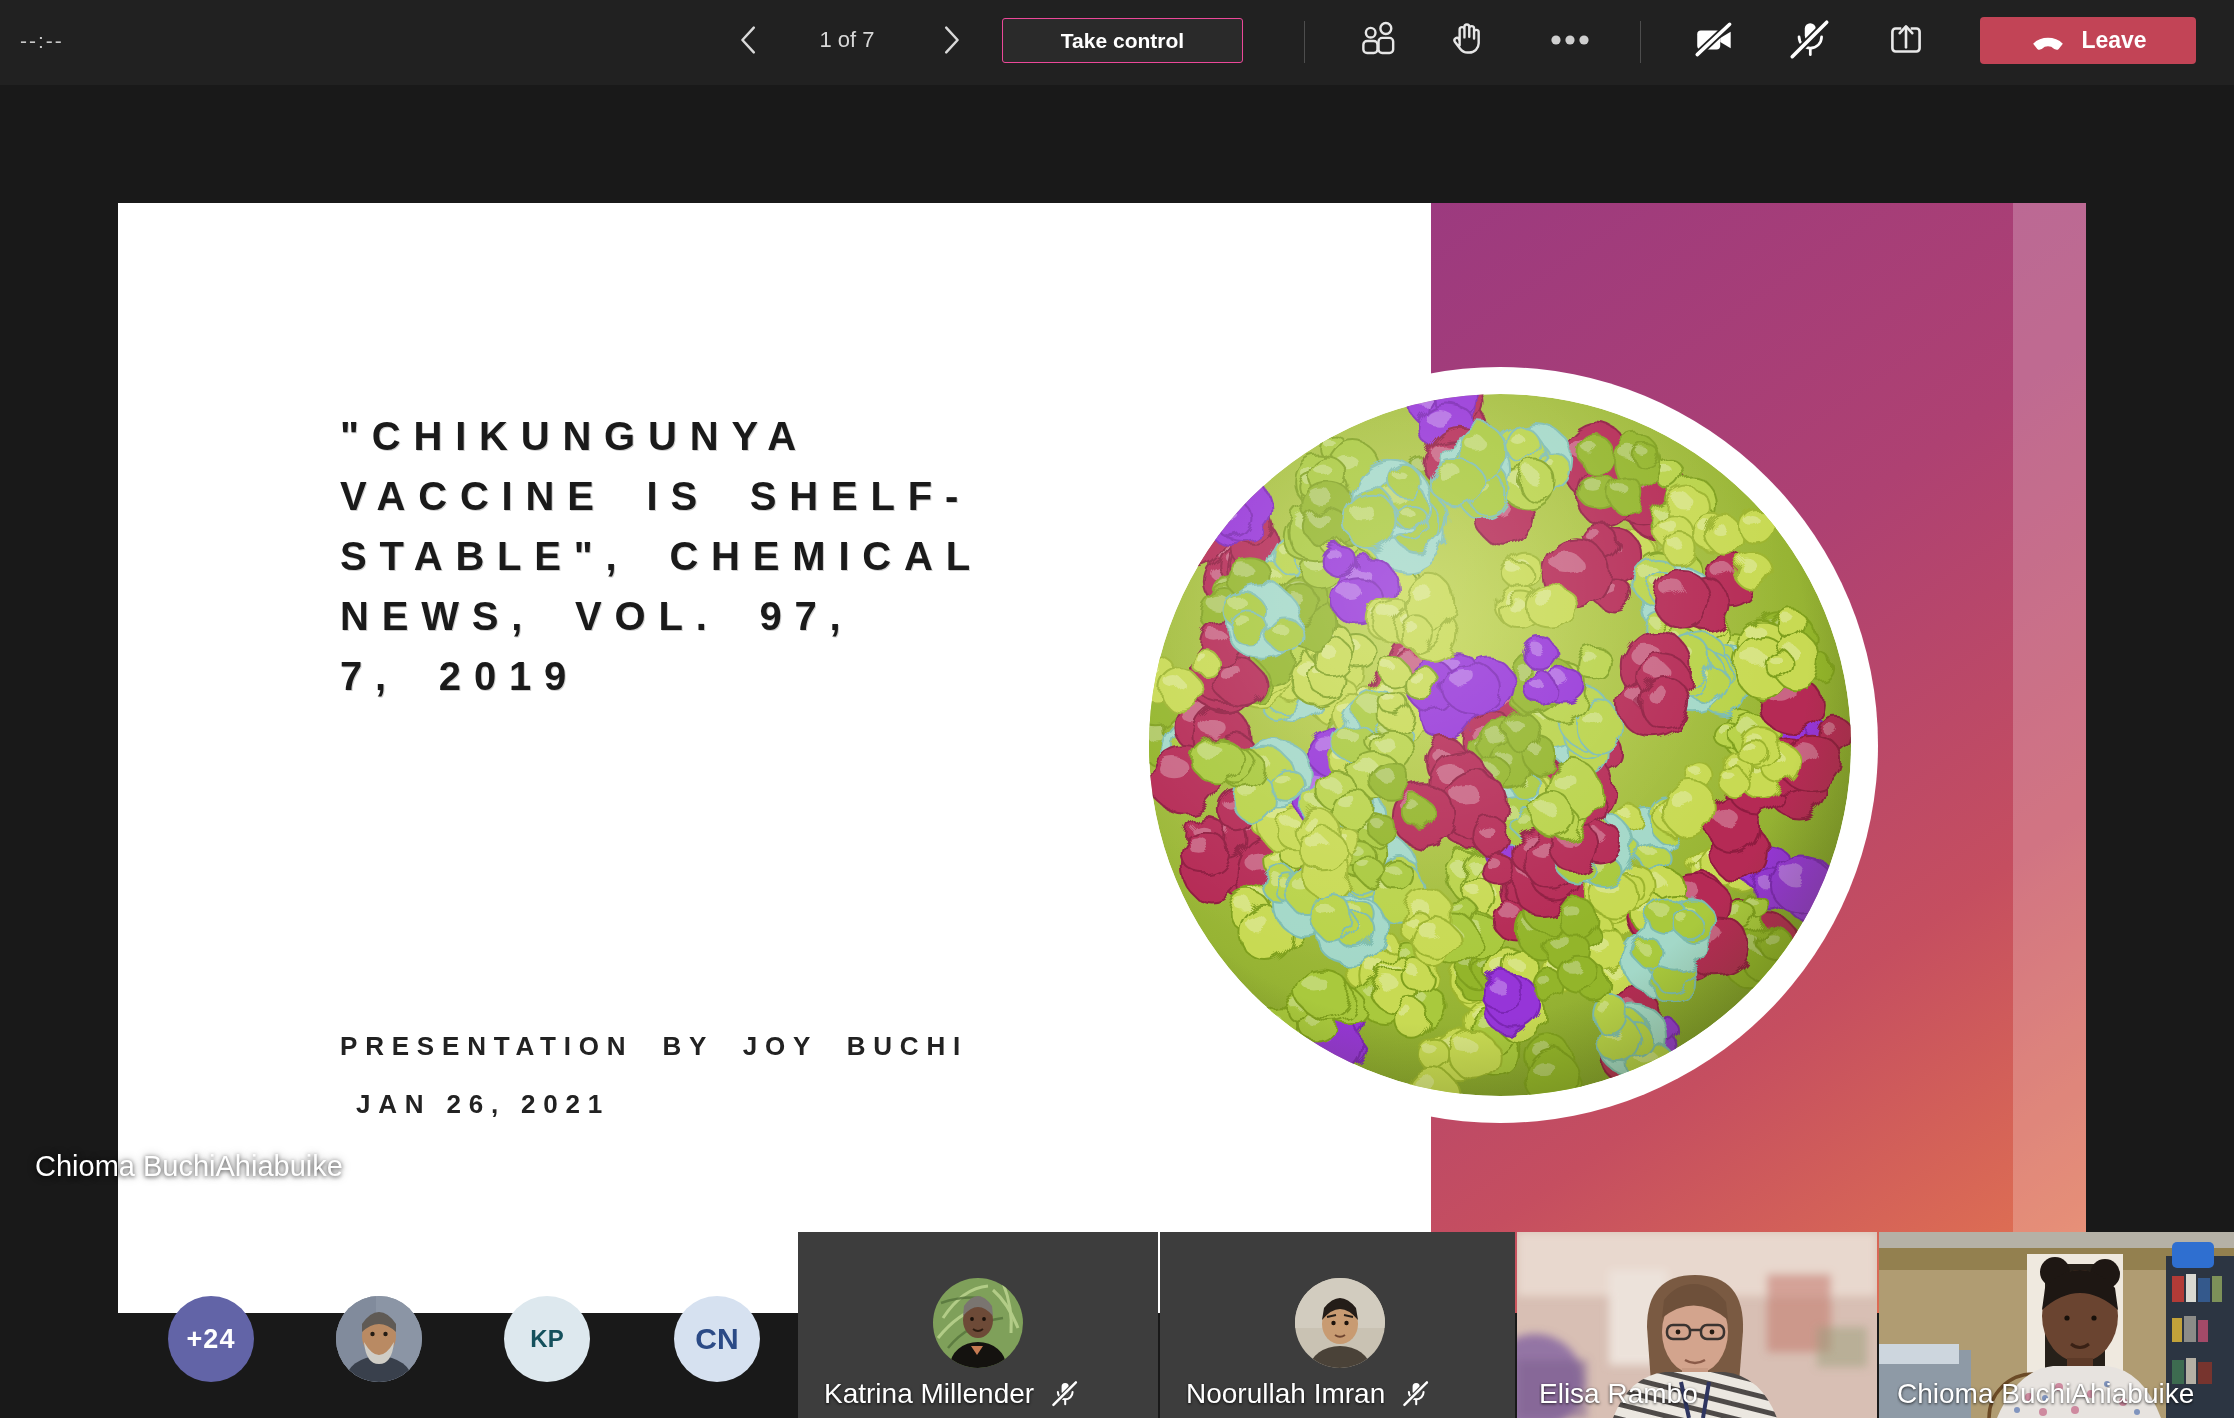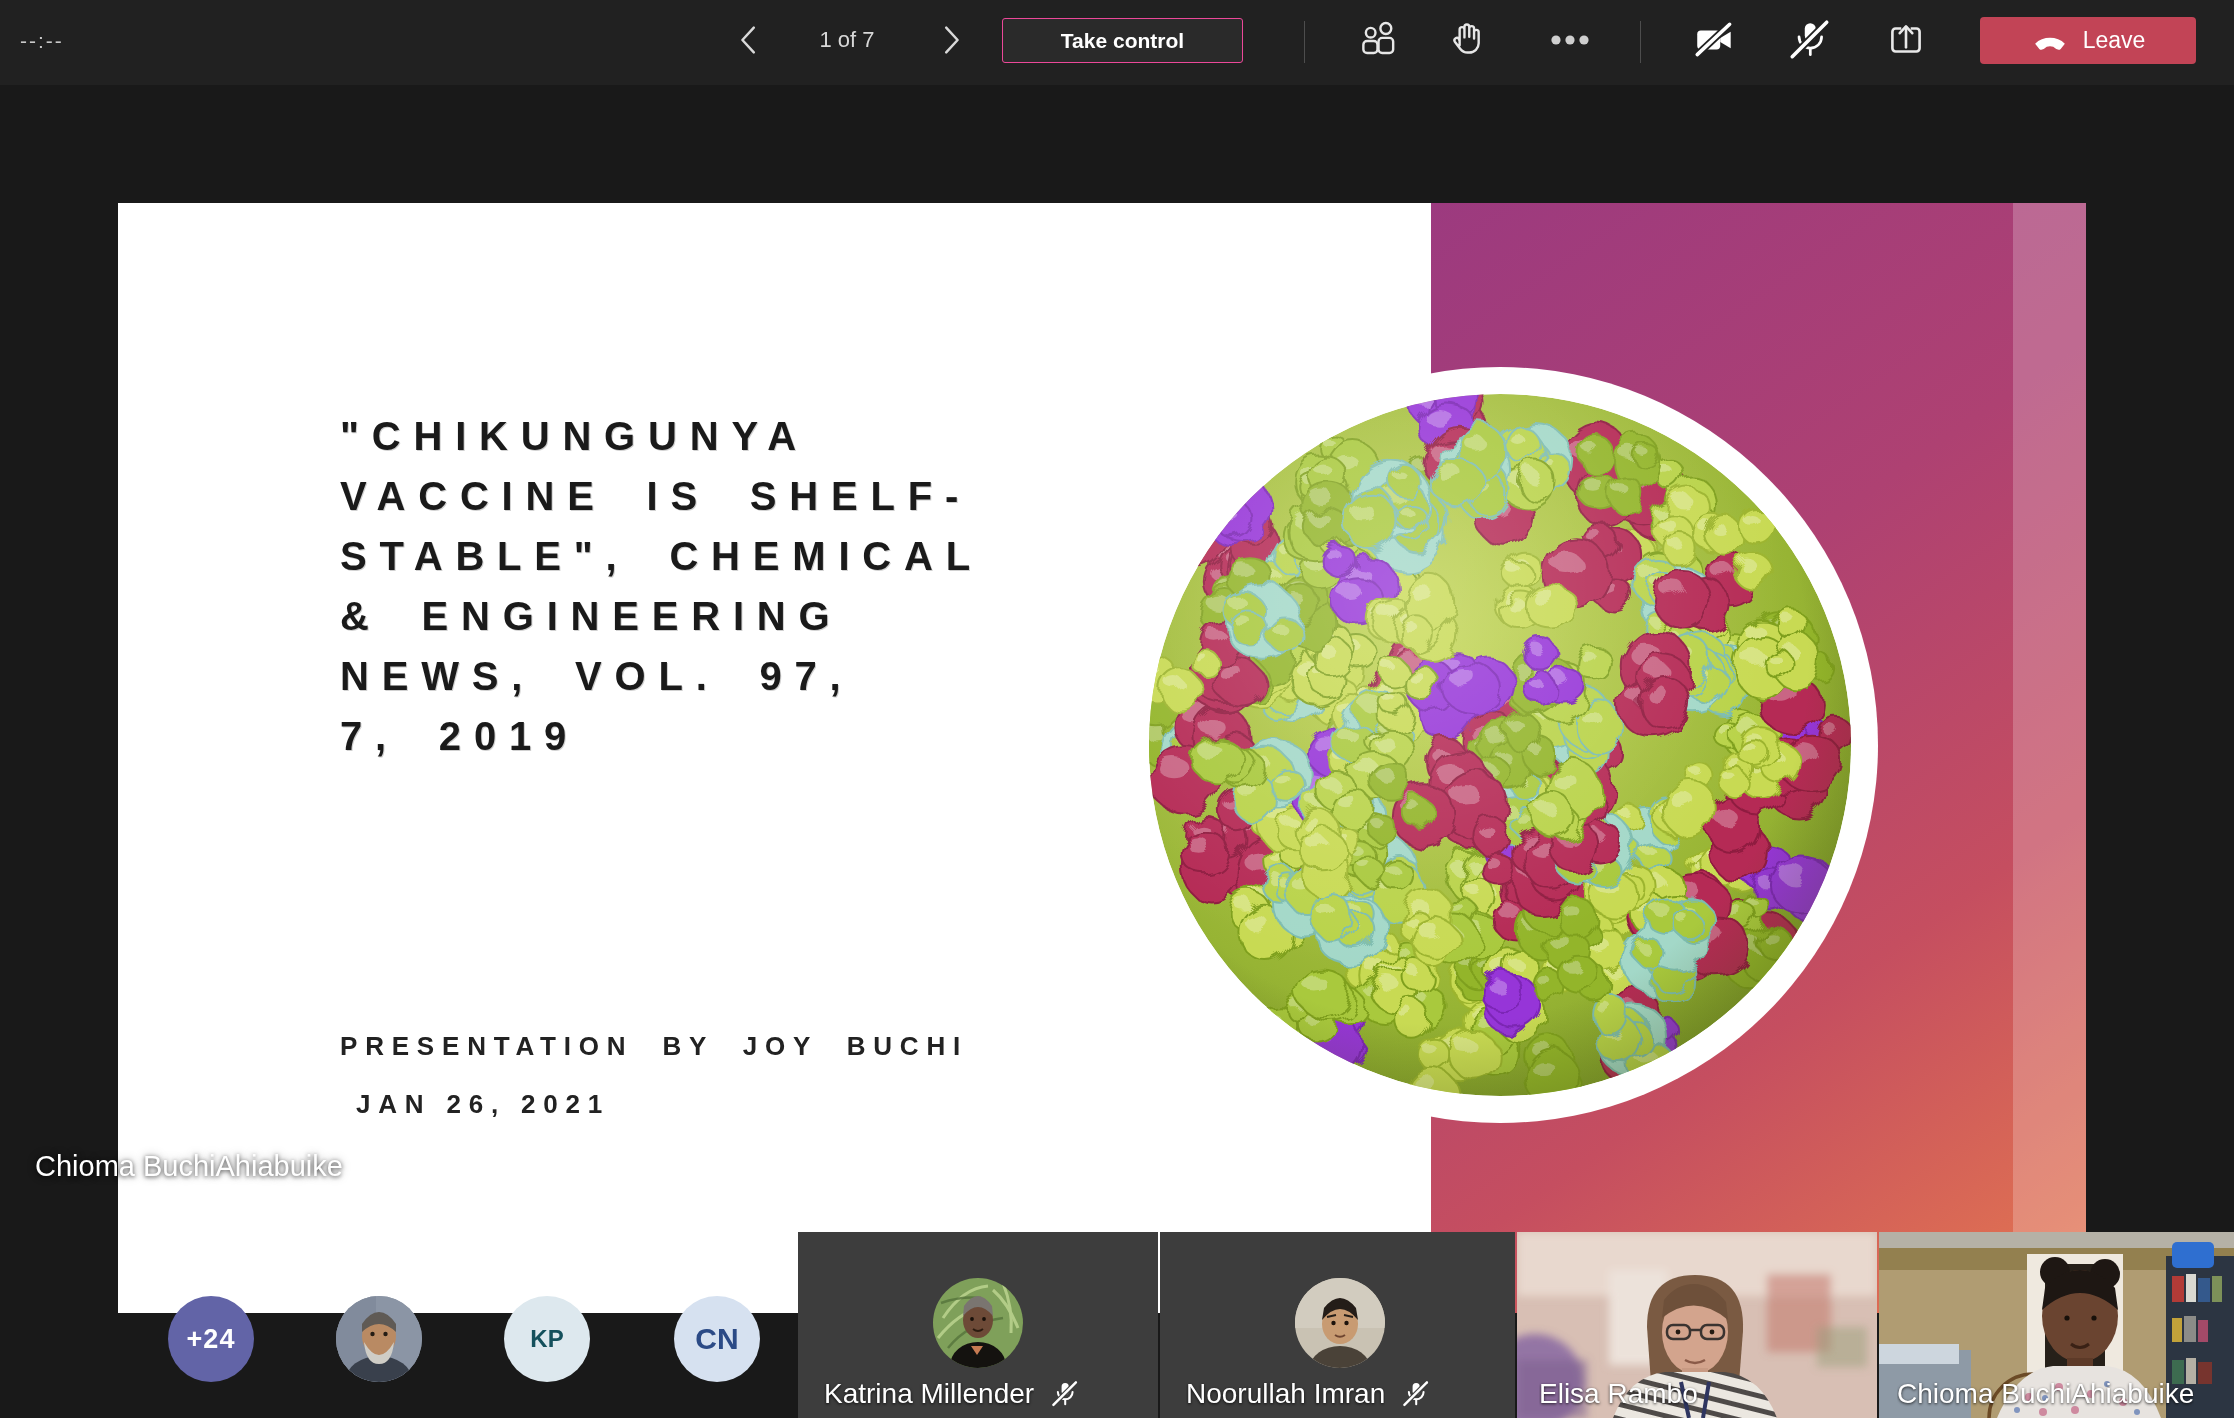--- a/index.html
+++ b/index.html
@@ -18,21 +18,21 @@
   .takecontrol{
     left:1002px;top:18px;width:241px;height:45px;background:#2a2a2a;
     border:1px solid #ec4899;border-radius:3px;color:#fff;font-weight:bold;
     font-size:21px;display:flex;align-items:center;justify-content:center;cursor:pointer;
     font-family:"Liberation Sans", sans-serif;
   }
   .vdiv{top:21px;width:1px;height:42px;background:#4d4d4d;}
   .iconbtn{width:52px;height:52px;top:14px;display:flex;align-items:center;justify-content:center;cursor:pointer;background:none;border:none;padding:0;}
   .leavebtn{
     left:1980px;top:17px;width:216px;height:47px;background:#c24456;border:none;
-    border-radius:4px;color:#fff;font-weight:normal;font-size:23px;display:flex;
+    border-radius:4px;color:#fff;font-weight:bold;font-size:23px;display:flex;
     align-items:center;justify-content:center;gap:14px;cursor:pointer;
     font-family:"Liberation Sans", sans-serif;
   }
 
   
   .stage{left:0;top:85px;width:2234px;height:1333px;background:#191919;}
   .slide{left:118px;top:118px;width:1968px;height:1110px;background:#ffffff;overflow:hidden;}
   .pinkpanel{left:1313px;top:0;width:655px;height:1110px;
     background:linear-gradient(145deg,#9c3a7f 0%,#ae4172 38%,#c54e60 68%,#e5784f 100%);}
   .lightband{right:0;top:0;width:73px;height:100%;background:rgba(255,255,255,0.22);}
@@ -1855,21 +1855,20 @@
           </g>
         <circle cx="362" cy="362" r="351" fill="url(#vignette)"></circle>
         <circle cx="362" cy="362" r="351" fill="url(#sheen)"></circle>
       </g>
     </svg>
 
     <div class="abs titleblock">
       <div class="titleline">"CHIKUNGUNYA</div>
       <div class="titleline">VACCINE IS SHELF-</div>
       <div class="titleline">STABLE", CHEMICAL</div>
-      <div class="titleline">&amp; ENGINEERING</div>
       <div class="titleline">NEWS, VOL. 97,</div>
       <div class="titleline">7, 2019</div>
     </div>
     <div class="abs byline">PRESENTATION BY JOY BUCHI</div>
     <div class="abs dateline">JAN 26, 2021</div>
   </div>
 
   <div class="abs presenterlabel" style="top:1065px;">Chioma BuchiAhiabuike</div>
 </div>
 

